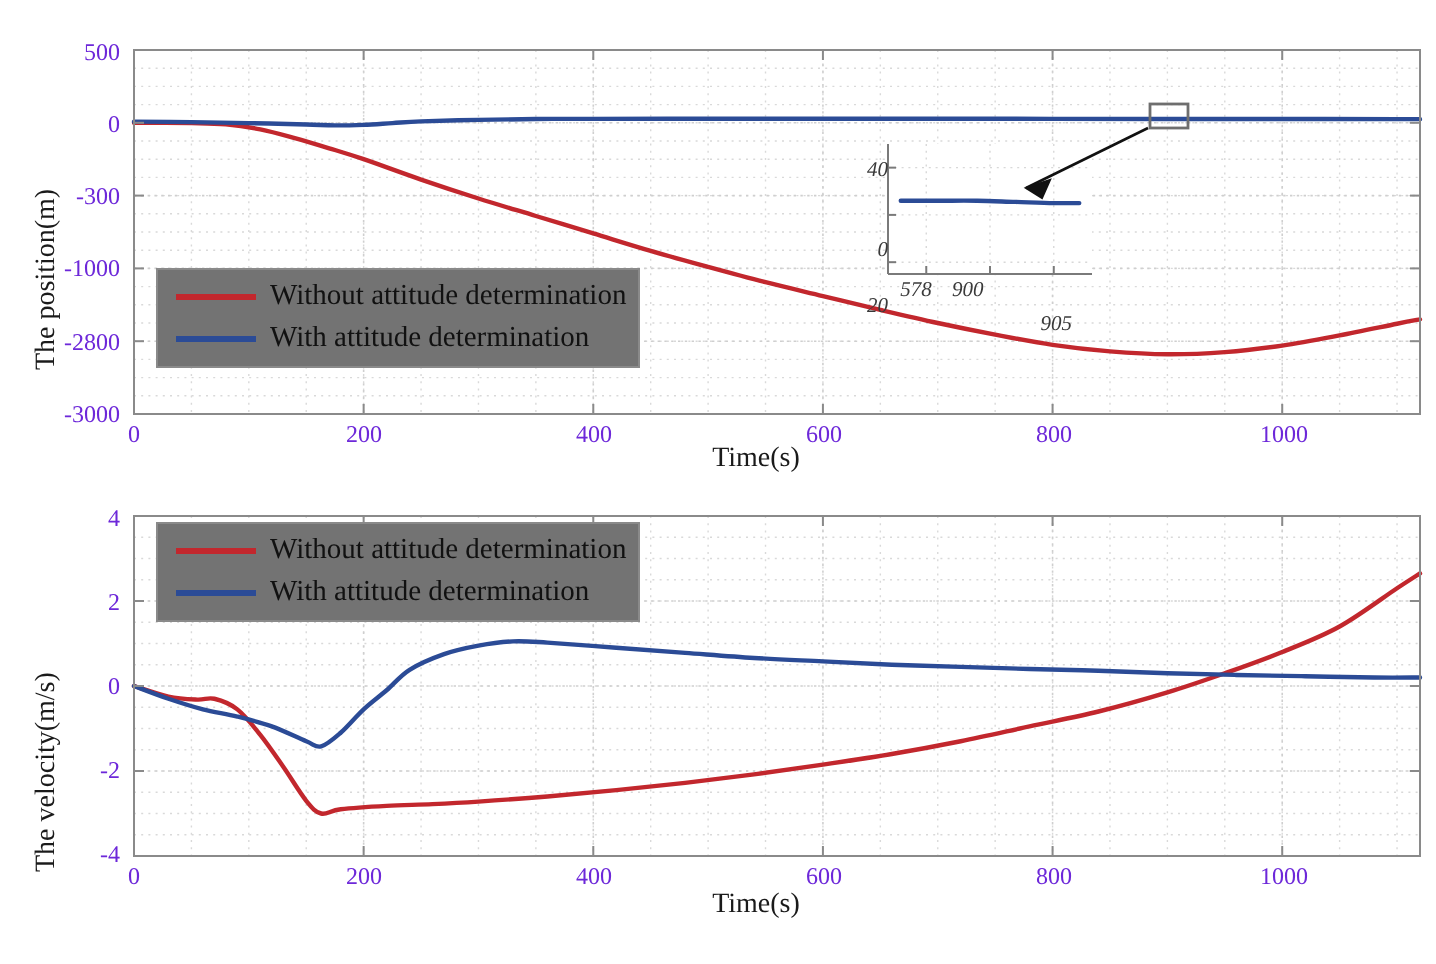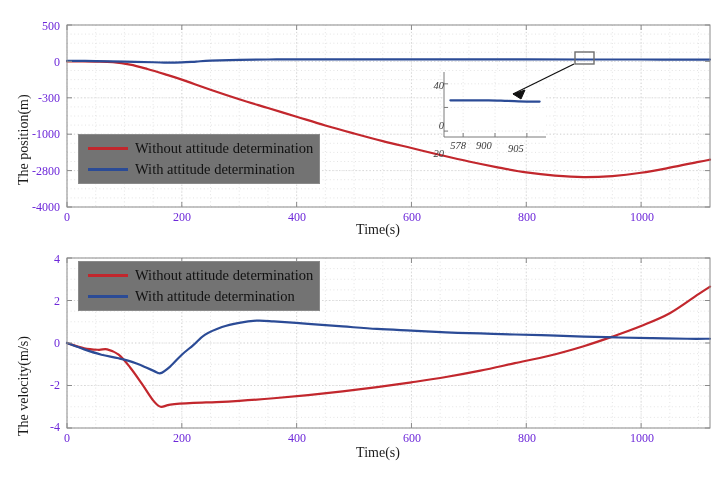--- a/index.html
+++ b/index.html
@@ -91,21 +91,21 @@
   <div class="panel" id="panel-top">
 
 
     <div class="ylabel" style="left:16px;top:185px;">The position(m)</div>
 
     <div class="tick-label tick-y" style="left:8px;top:19px;width:52px;">500</div>
     <div class="tick-label tick-y" style="left:8px;top:55px;width:52px;">0</div>
     <div class="tick-label tick-y" style="left:8px;top:91px;width:52px;">-300</div>
     <div class="tick-label tick-y" style="left:8px;top:127px;width:52px;">-1000</div>
     <div class="tick-label tick-y" style="left:8px;top:164px;width:52px;">-2800</div>
-    <div class="tick-label tick-y" style="left:8px;top:200px;width:52px;">-4000</div>
+    <div class="tick-label tick-y" style="left:8px;top:200px;width:52px;">-3000</div>
 
     <div class="tick-label tick-x" style="left:47px;top:210px;width:40px;">0</div>
     <div class="tick-label tick-x" style="left:162px;top:210px;width:40px;">200</div>
     <div class="tick-label tick-x" style="left:277px;top:210px;width:40px;">400</div>
     <div class="tick-label tick-x" style="left:392px;top:210px;width:40px;">600</div>
     <div class="tick-label tick-x" style="left:507px;top:210px;width:40px;">800</div>
     <div class="tick-label tick-x" style="left:622px;top:210px;width:40px;">1000</div>
 
     <div class="xlabel" style="top:222px;left:0;">Time(s)</div>
 
@@ -223,21 +223,21 @@
         <span class="legend-text">With attitude determination</span>
       </div>
     </div>
 
     <div class="inset-tick" style="left:424px;top:80px;width:20px;text-align:right;">40</div>
     <div class="inset-tick" style="left:424px;top:100px;width:20px;text-align:right;margin-top:48px;">20</div>
     <div class="inset-tick" style="left:424px;top:120px;width:20px;text-align:right;">0</div>
 
     <div class="inset-tick" style="left:444px;top:140px;width:28px;text-align:center;">578</div>
     <div class="inset-tick" style="left:476px;top:140px;width:28px;text-align:left;">900</div>
-    <div class="inset-tick" style="left:508px;top:143px;width:28px;text-align:left;">905</div>
+    <div class="inset-tick" style="left:508px;top:157px;width:28px;text-align:right;">905</div>
 
   </div>
 
   <div class="panel" id="panel-bottom">
 
     <div class="ylabel" style="left:16px;top:195px;">The velocity(m/s)</div>
 
     <div class="tick-label tick-y" style="left:8px;top:11px;width:52px;">4</div>
     <div class="tick-label tick-y" style="left:8px;top:53px;width:52px;">2</div>
     <div class="tick-label tick-y" style="left:8px;top:95px;width:52px;">0</div>

